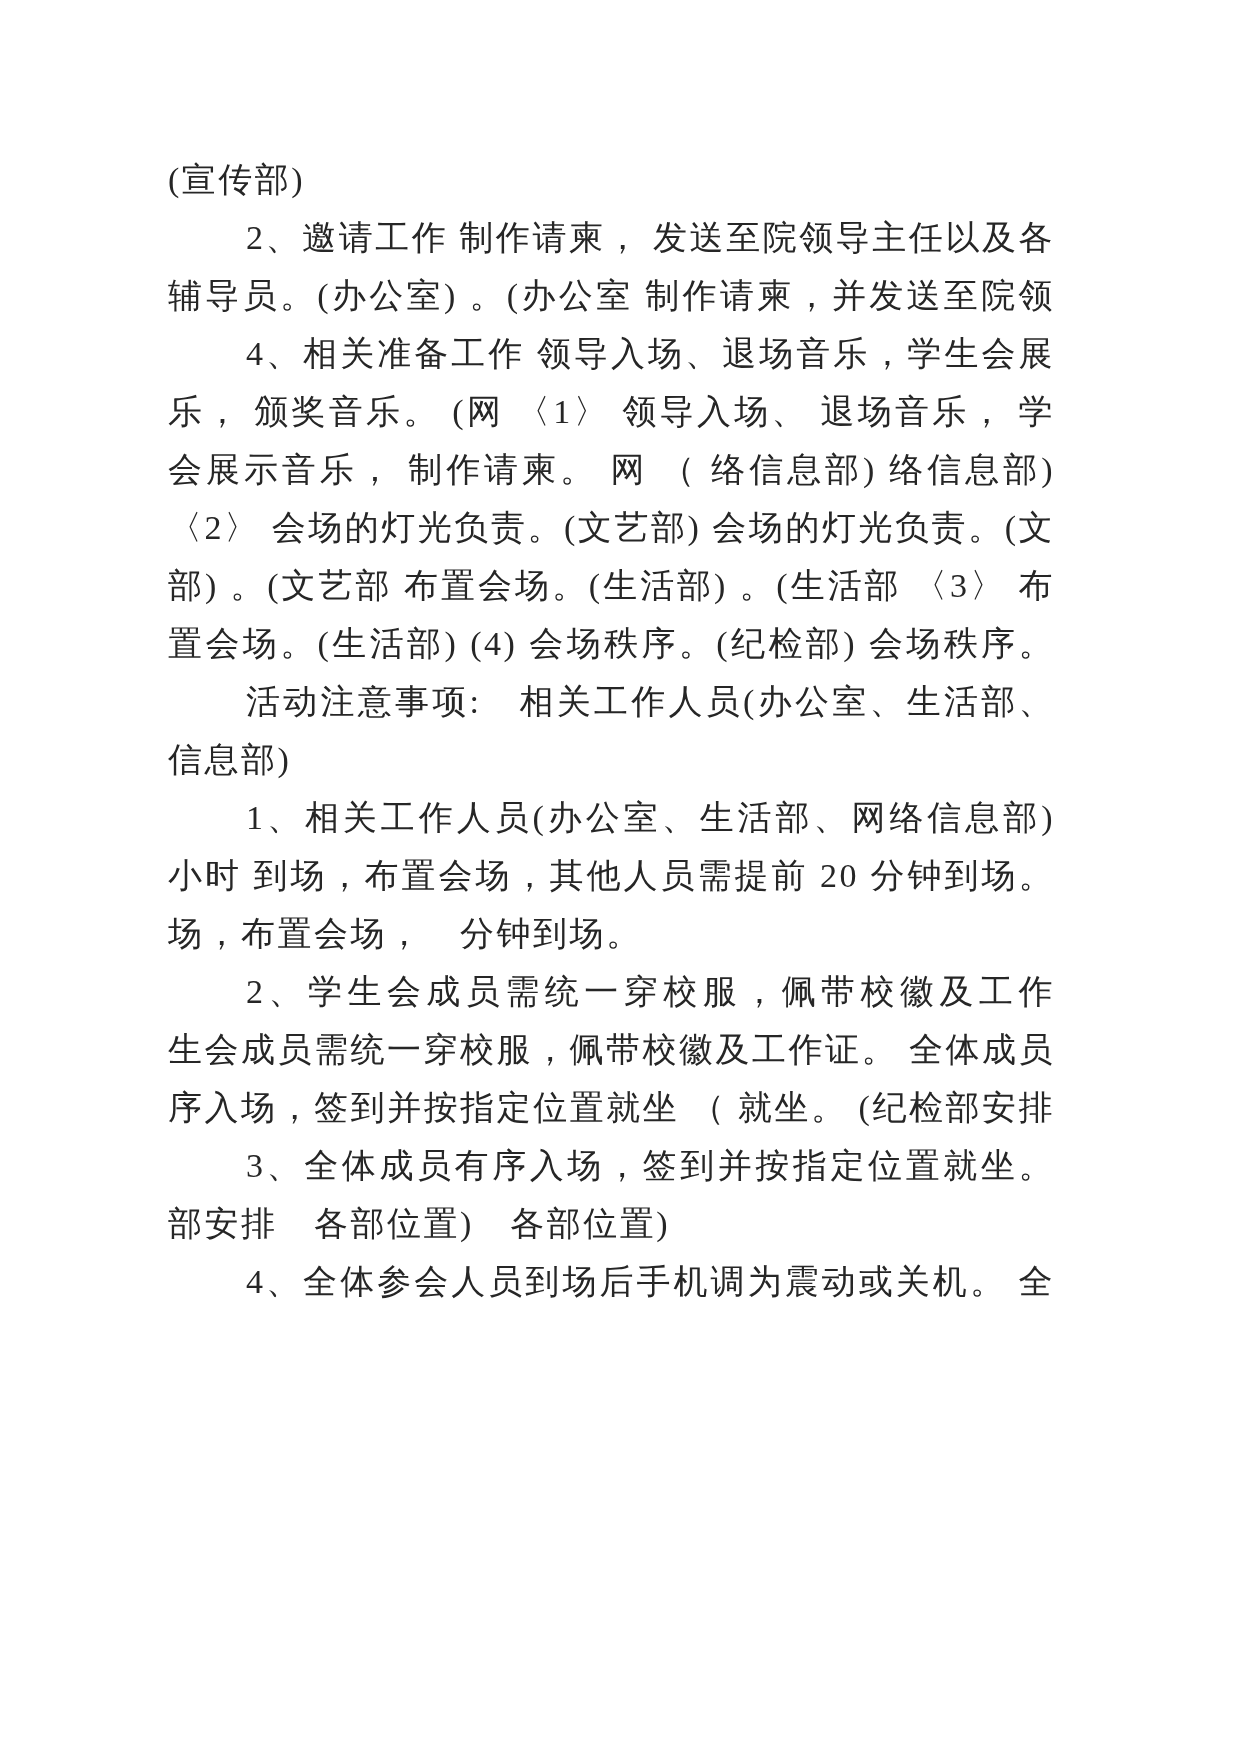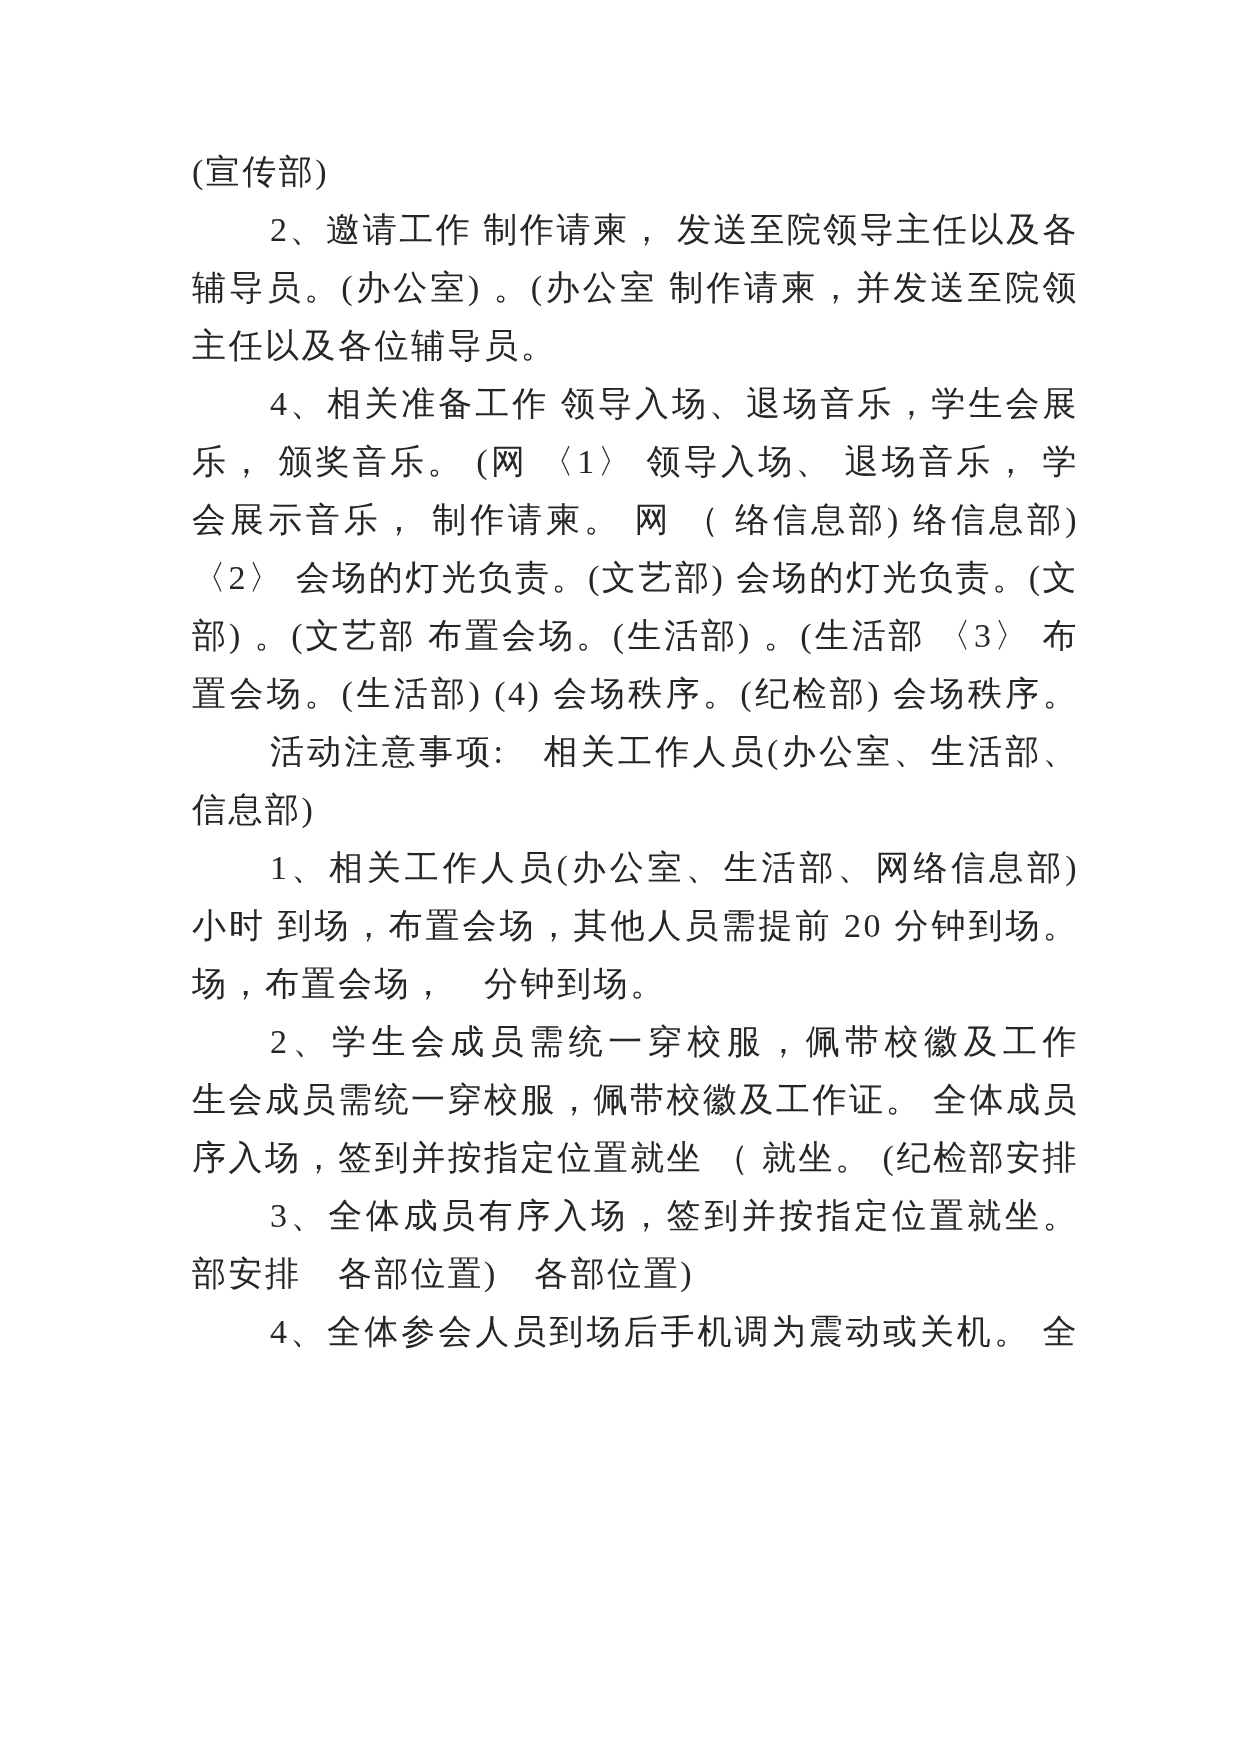--- a/index.html
+++ b/index.html
@@ -10,23 +10,22 @@
   .page {
     position: relative;
     width: 1241px;
     height: 1754px;
     background: #ffffff;
     overflow: hidden;
   }
   .content {
     position: absolute;
     left: 168px;
-    top: 143px;
+    top: 151px;
     width: 887px;
-    margin-left: 24px;
   }
   .para {
     margin: 0;
     padding: 0;
   }
   .line {
     height: 58px;
     line-height: 58px;
     font-family: "Liberation Serif", "DejaVu Serif", serif;
     font-size: 34px;
@@ -52,21 +51,20 @@
 <div class="page">
   <div class="content">
 
     <div class="para">
       <div class="line">(宣传部)</div>
     </div>
 
     <div class="para">
       <div class="line indent fill">2、邀请工作 制作请柬， 发送至院领导主任以及各位</div>
       <div class="line fill">辅导员。(办公室) 。(办公室 制作请柬，并发送至院领导</div>
-      <div class="line">主任以及各位辅导员。</div>
     </div>
 
 
     <div class="para">
       <div class="line indent fill">4、相关准备工作 领导入场、退场音乐，学生会展示音</div>
       <div class="line fill">乐， 颁奖音乐。 (网 〈1〉 领导入场、 退场音乐， 学生</div>
       <div class="line fill">会展示音乐， 制作请柬。 网 （ 络信息部) 络信息部)</div>
       <div class="line fill">〈2〉 会场的灯光负责。(文艺部) 会场的灯光负责。(文艺</div>
       <div class="line fill">部) 。(文艺部 布置会场。(生活部) 。(生活部 〈3〉 布</div>
       <div class="line fill">置会场。(生活部) (4) 会场秩序。(纪检部) 会场秩序。(纪</div>

